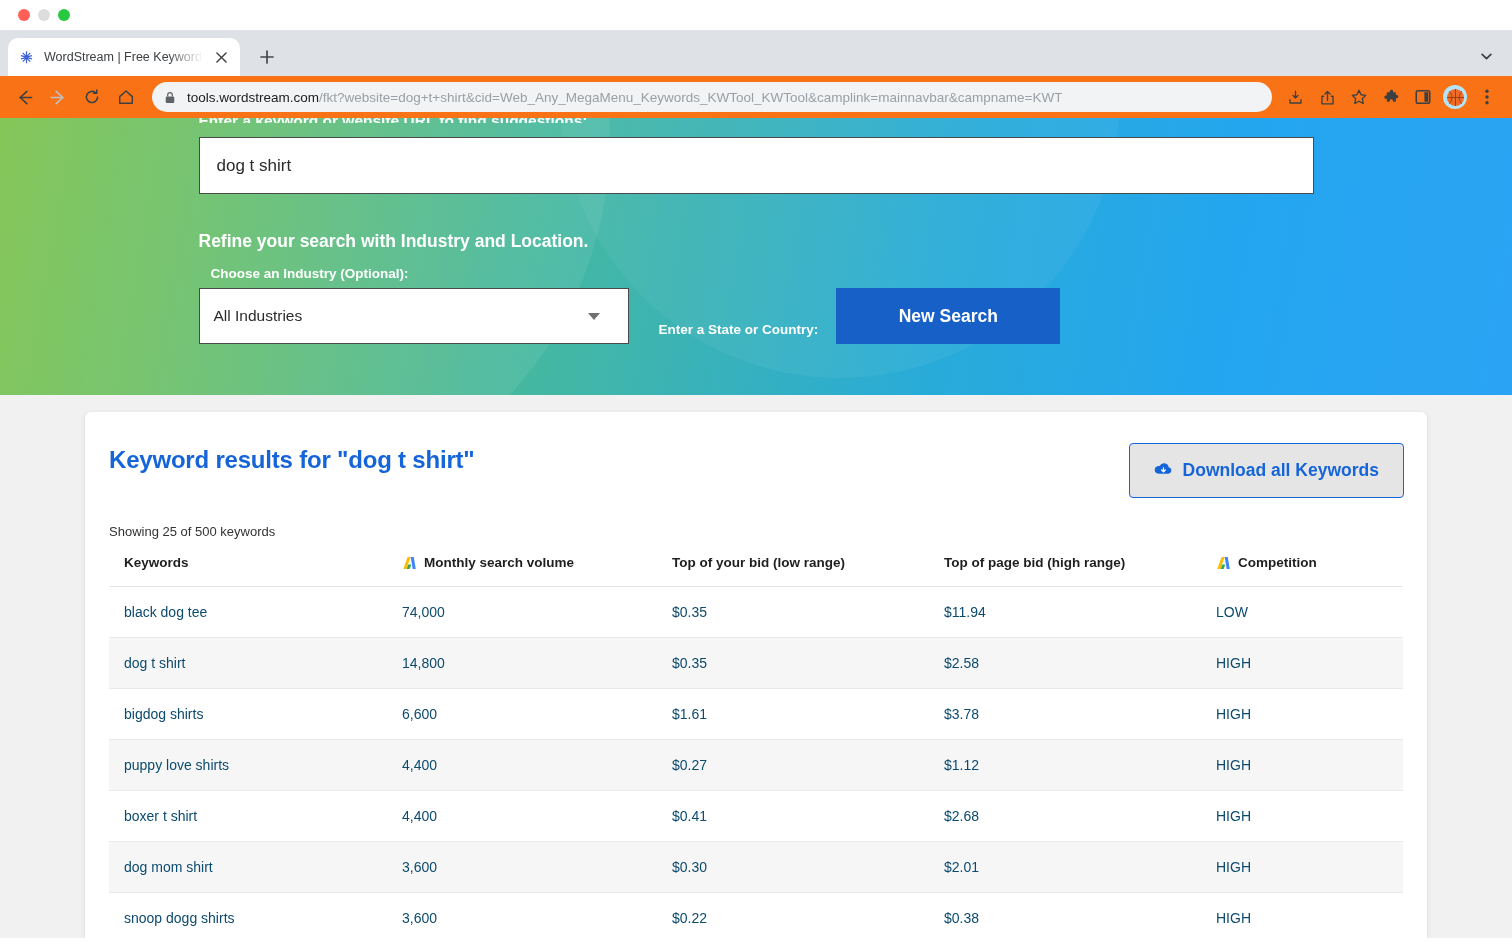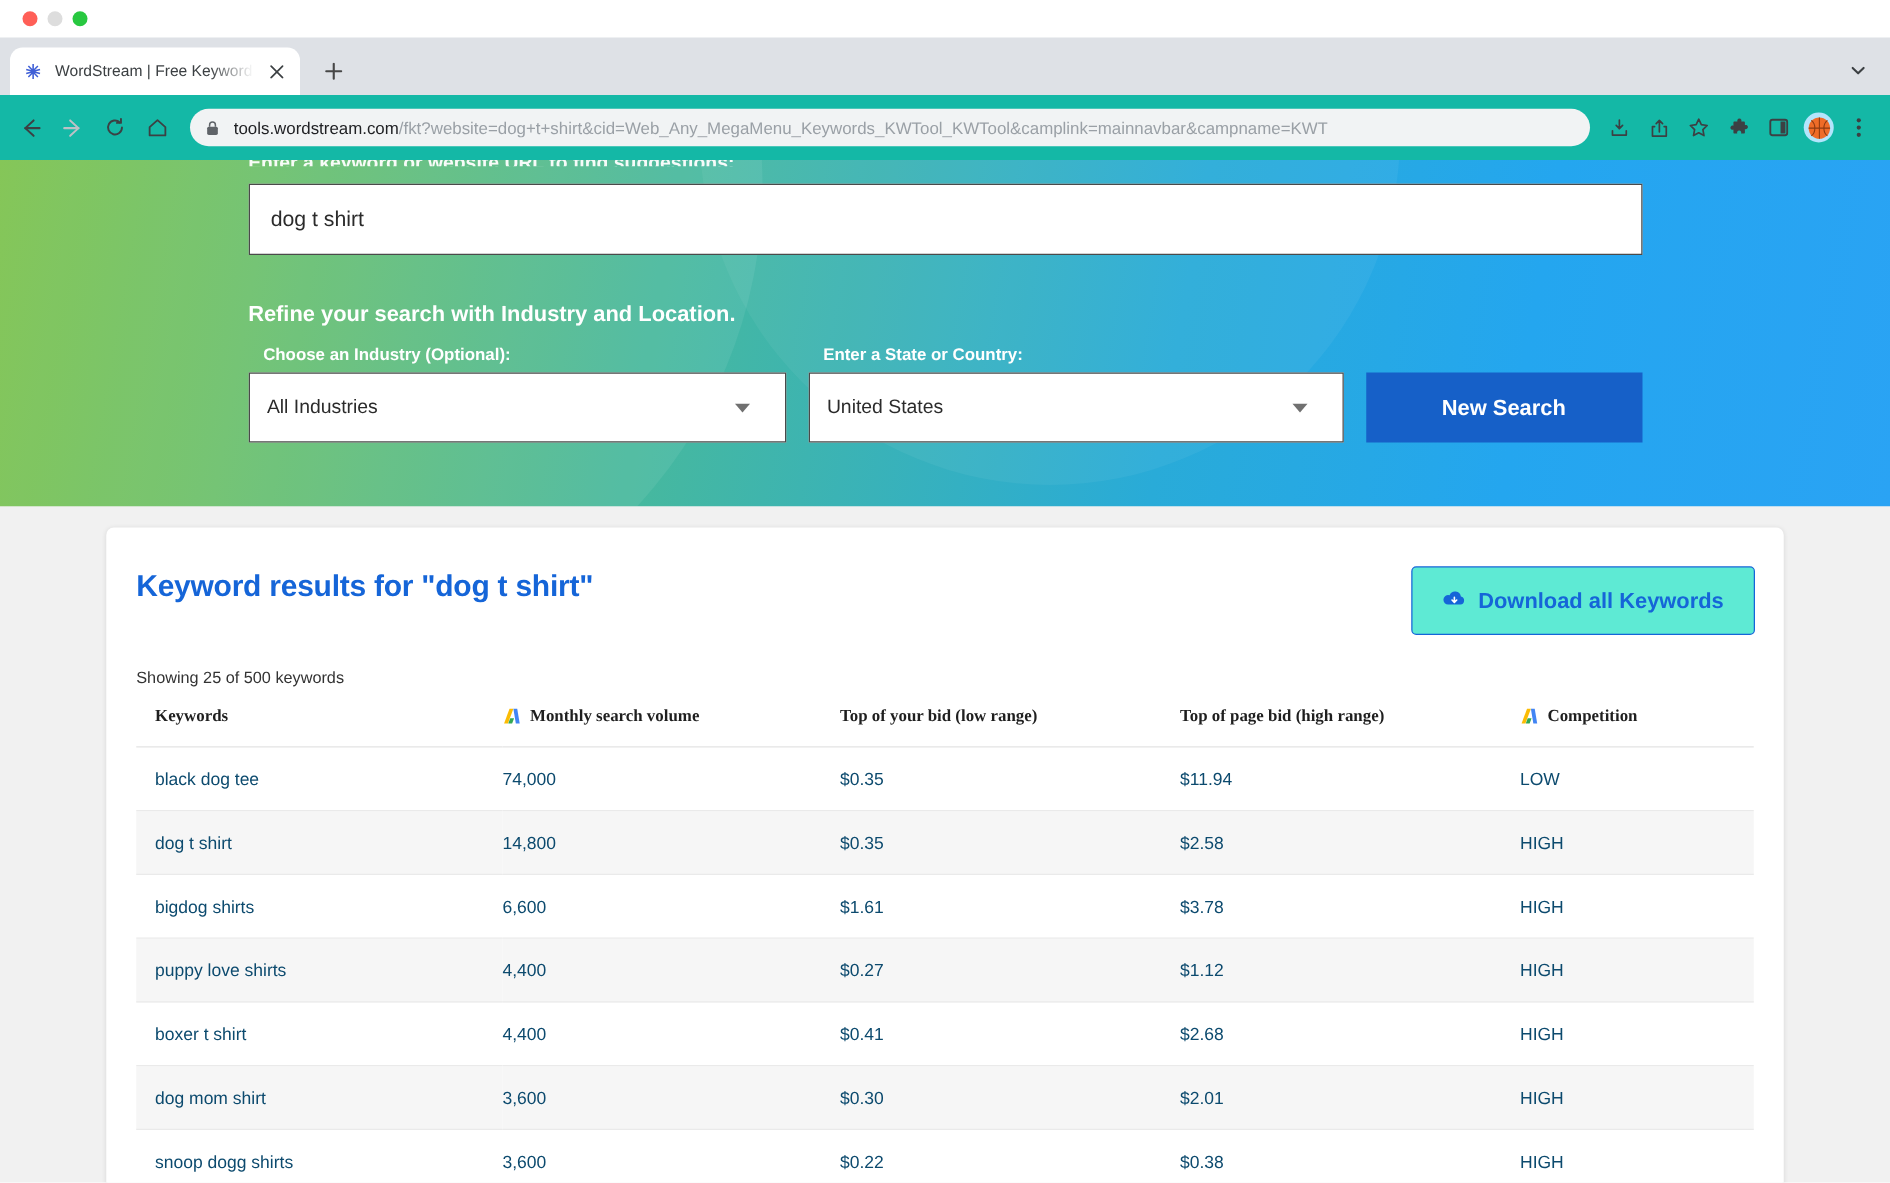--- a/index.html
+++ b/index.html
@@ -78,22 +78,22 @@
   .tab-search-btn {
     position: absolute;
     right: 12px; bottom: 6px;
     width: 28px; height: 28px;
     display: flex; align-items: center; justify-content: center;
     color: #474747;
   }
 
   
   .toolbar {
-    height: 52px;
-    background: #14b8a6;
+    height: 42px;
+    background: #f97316;
     display: flex;
     align-items: center;
     padding: 0 10px 0 8px;
     gap: 2px;
   }
   .nav-btn {
     width: 32px; height: 32px;
     display: flex; align-items: center; justify-content: center;
     border-radius: 50%;
     color: #3c4043;
@@ -269,21 +269,21 @@
   .download-btn {
     border: 1px solid #1565d8;
     border-radius: 4px;
     color: #1565d8;
     font-weight: bold;
     font-size: 17.5px;
     padding: 16px 24px;
     display: flex;
     align-items: center;
     gap: 10px;
-    background: #5eead4;
+    background: #e5e5e5;
     font-family: "Liberation Sans", sans-serif;
     margin-top: -3px;
     margin-right: -1px;
   }
   .showing-text {
     margin-top: 26px;
     font-size: 13px;
     color: #333333;
   }
 
@@ -295,21 +295,21 @@
   table.kw-table th {
     text-align: left;
     font-size: 13.5px;
     font-weight: bold;
     color: #1f1f1f;
     padding: 0 0 16px 0;
     border-bottom: 1px solid #e3e3e3;
     vertical-align: bottom;
     white-space: nowrap;
   }
-  table.kw-table th .th-inner { display: flex; align-items: center; gap: 7px; font-family: Liberation Serif, serif; }
+  table.kw-table th .th-inner { display: flex; align-items: center; gap: 7px; }
   table.kw-table td {
     font-size: 14px;
     color: #0c4a6e;
     padding: 17px 0;
     border-bottom: 1px solid #eaeaea;
     white-space: nowrap;
   }
   table.kw-table tbody tr:nth-child(even) { background: #f6f6f6; }
   .col-kw { width: 293px; padding-left: 15px !important; }
   .col-vol { width: 270px; }
@@ -453,24 +453,20 @@
         <div class="field-col">
           <span class="field-label">Choose an Industry (Optional):</span>
           <div class="select-box">
             <span>All Industries</span>
             <span class="select-arrow"></span>
           </div>
         </div>
 
         <div class="field-col">
           <span class="field-label">Enter a State or Country:</span>
-          <div class="select-box narrow">
-            <span>United States</span>
-            <span class="select-arrow"></span>
-          </div>
         </div>
 
         <button class="new-search-btn">New Search</button>
       </div>
 
     </div>
   </section>
 
   <div class="results-wrap">
     <div class="results-card">

